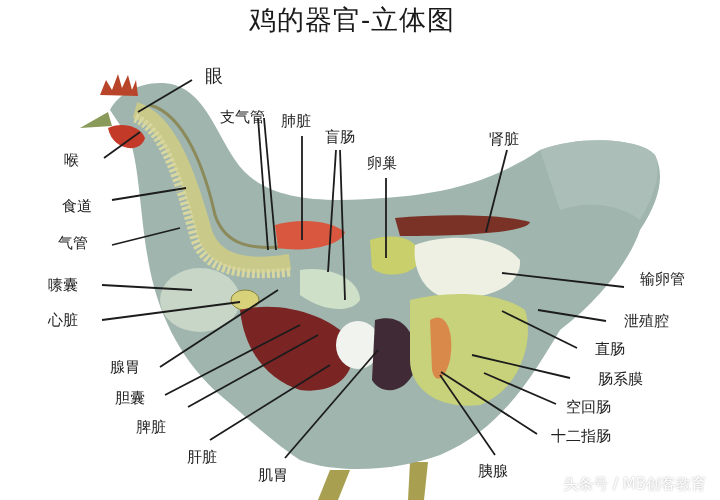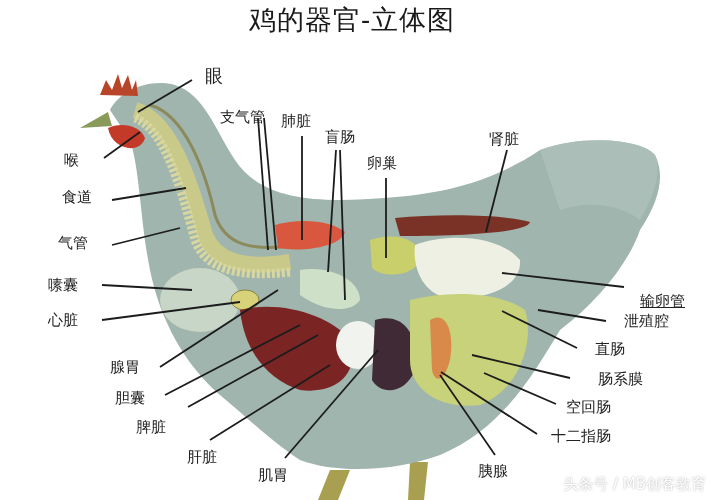--- a/index.html
+++ b/index.html
@@ -73,30 +73,30 @@
   </g>
 </svg>
 
 <div class="lbl" style="left:205px;top:64px;font-size:18px;">眼</div>
 <div class="lbl" style="left:220px;top:88px;margin-top:20px;">支气管</div>
 <div class="lbl" style="left:281px;top:112px;">肺脏</div>
 <div class="lbl" style="left:325px;top:128px;">盲肠</div>
 <div class="lbl" style="left:367px;top:154px;">卵巢</div>
 <div class="lbl" style="left:489px;top:130px;">肾脏</div>
 <div class="lbl" style="left:64px;top:151px;">喉</div>
-<div class="lbl" style="left:62px;top:188px;">食道</div>
+<div class="lbl" style="left:62px;top:197px;">食道</div>
 <div class="lbl" style="left:58px;top:234px;">气管</div>
 <div class="lbl" style="left:48px;top:276px;">嗉囊</div>
 <div class="lbl" style="left:48px;top:311px;">心脏</div>
 <div class="lbl" style="left:110px;top:358px;">腺胃</div>
 <div class="lbl" style="left:115px;top:389px;">胆囊</div>
 <div class="lbl" style="left:136px;top:418px;">脾脏</div>
 <div class="lbl" style="left:187px;top:448px;">肝脏</div>
 <div class="lbl" style="left:258px;top:466px;">肌胃</div>
 <div class="lbl" style="left:478px;top:462px;">胰腺</div>
-<div class="lbl" style="left:640px;top:292px;text-decoration:underline;">输卵管</div>
+<div class="lbl" style="left:640px;top:270px;">输卵管</div>
 <div class="lbl" style="left:624px;top:312px;text-align:center;">泄殖腔</div>
 <div class="lbl" style="left:595px;top:340px;">直肠</div>
 <div class="lbl" style="left:578px;top:370px;margin-left:20px;">肠系膜</div>
 <div class="lbl" style="left:566px;top:398px;">空回肠</div>
 <div class="lbl" style="left:551px;top:427px;">十二指肠</div>
 
 <div class="watermark">头条号 / MB创客教育</div>
 
 </body></html>

